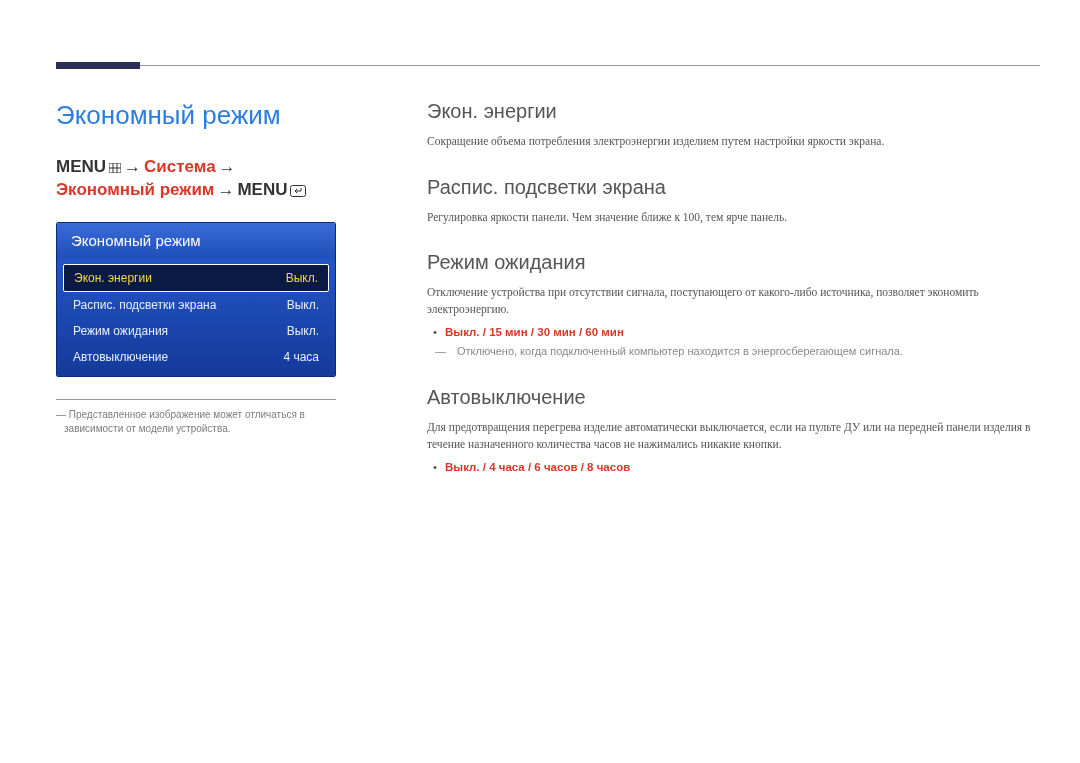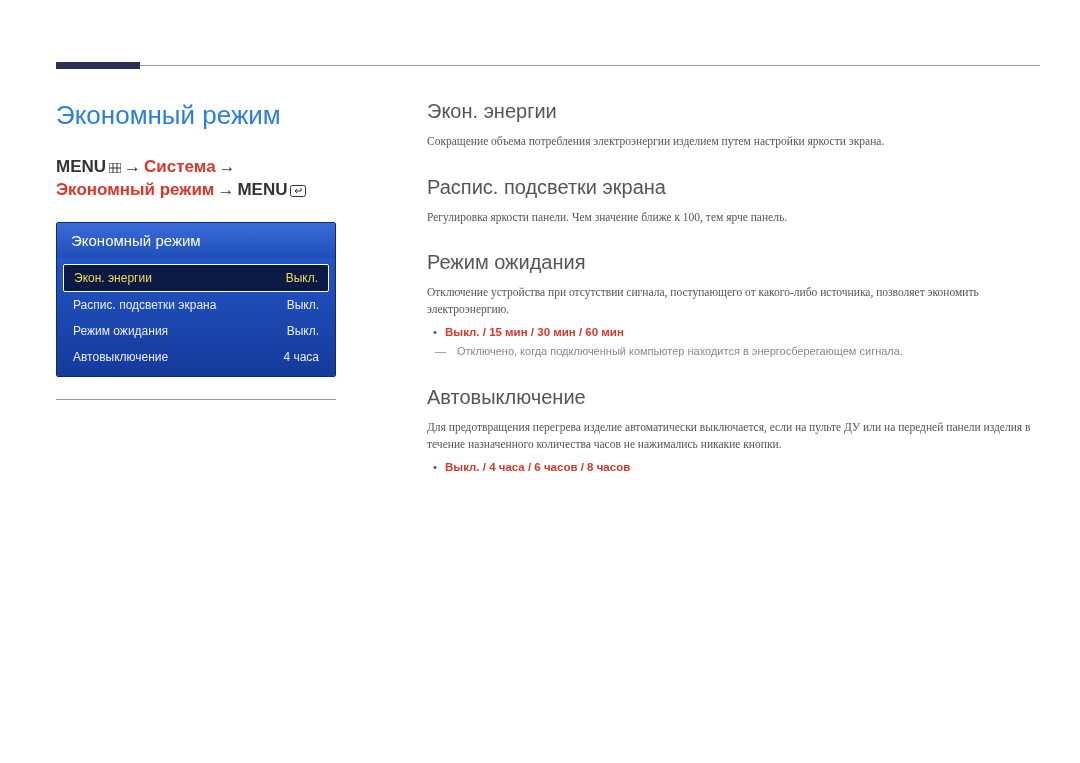--- a/index.html
+++ b/index.html
@@ -205,20 +205,21 @@
           <span>Выкл.</span>
         </div>
         <div class="osd-row">
           <span>Автовыключение</span>
           <span>4 часа</span>
         </div>
       </div>
     </div>
 
     <hr class="caption-hr">
+    <p class="caption">― Представленное изображение может отличаться в зависимости от модели устройства.</p>
   </div>
 
   <div class="right-col">
 
     <div class="section">
       <h2>Экон. энергии</h2>
       <p>Сокращение объема потребления электроэнергии изделием путем настройки яркости экрана.</p>
     </div>
 
     <div class="section">

